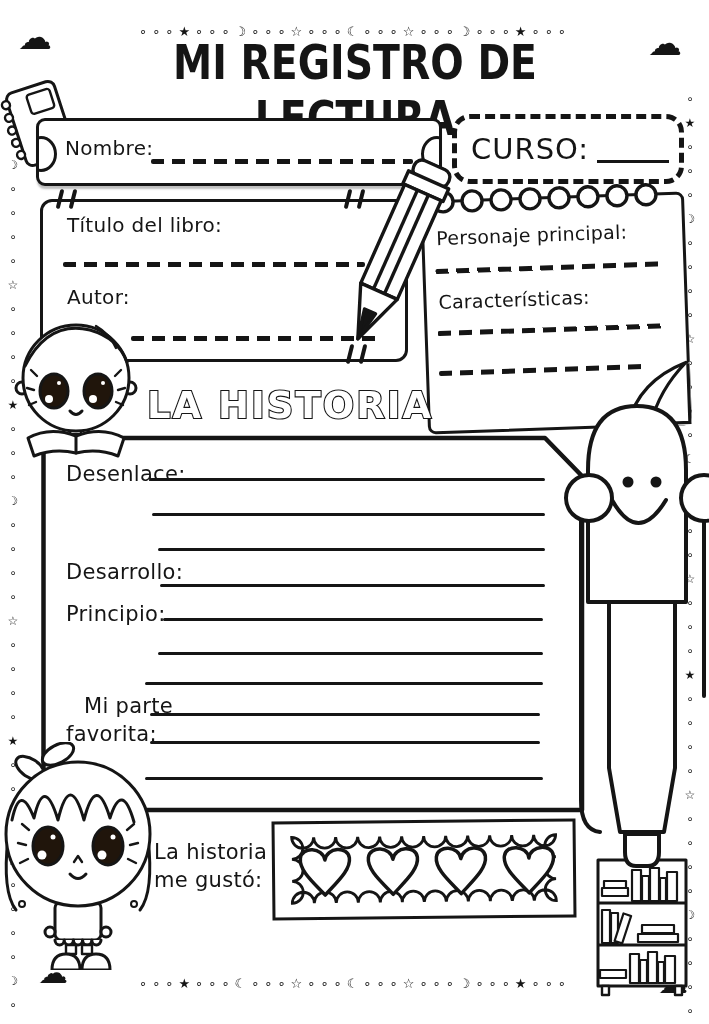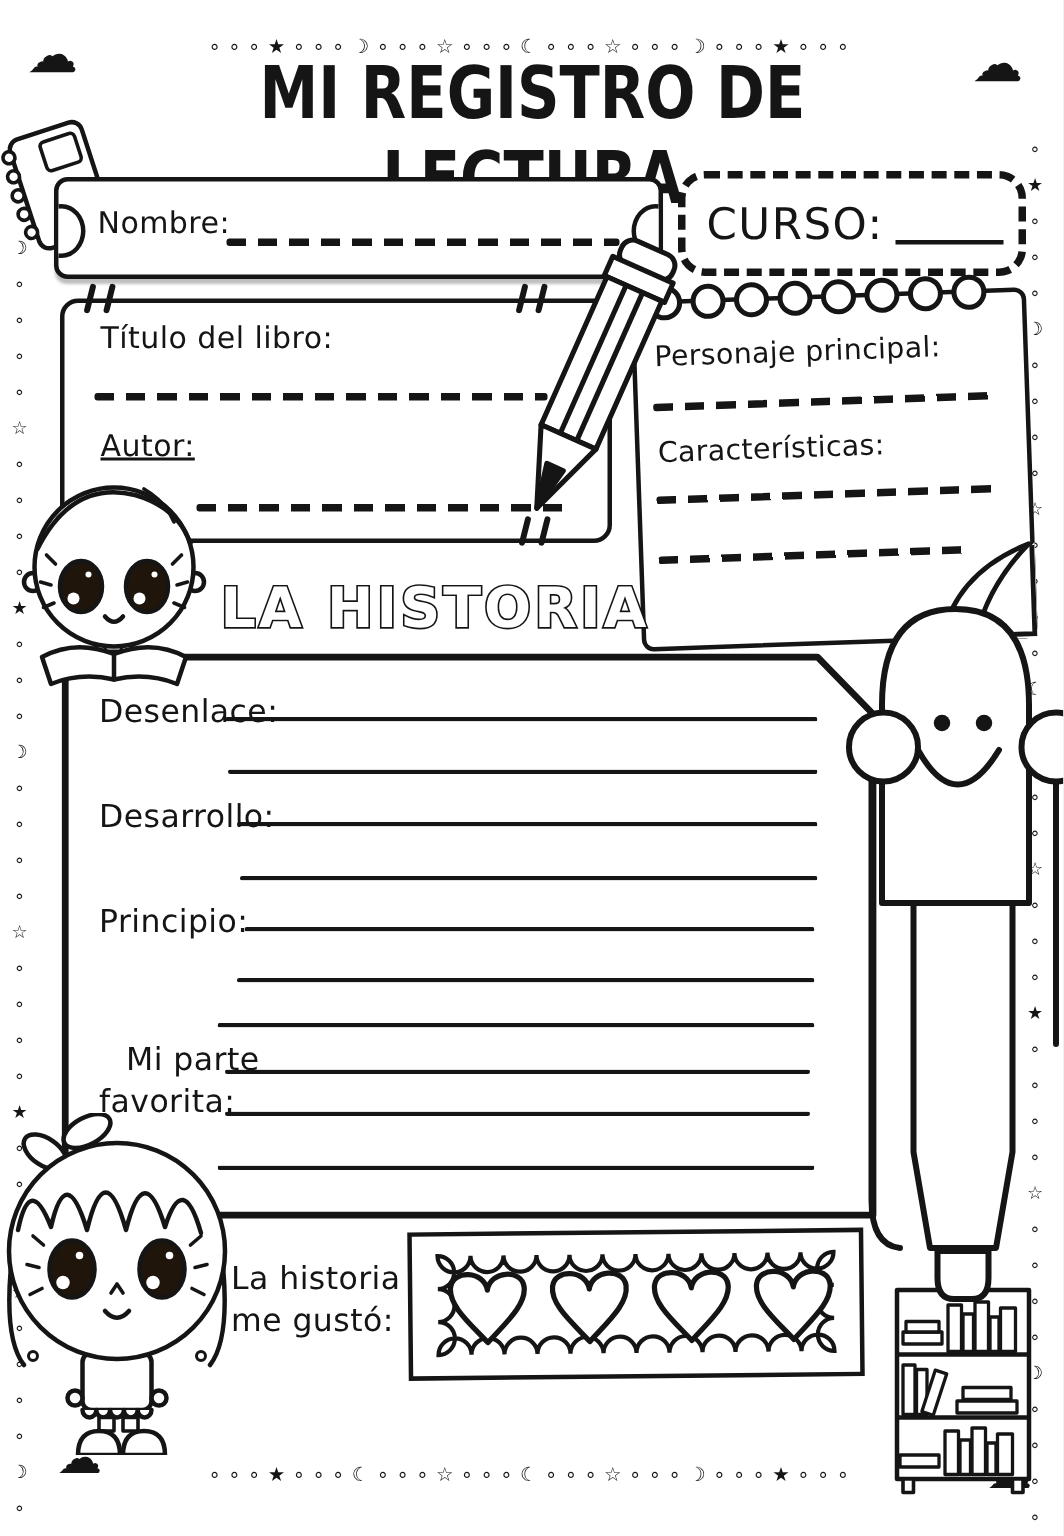--- a/index.html
+++ b/index.html
@@ -94,21 +94,21 @@
   <div class="abs" id="nombre-box">
     <div class="notch" style="left:-14px;"></div>
     <div class="notch" style="right:-14px;"></div>
     <span class="lbl abs" style="left:26px;top:16px;">Nombre:</span>
     <div class="dline abs" style="left:112px;top:38px;width:262px;"></div>
   </div>
 
   <div class="abs" id="titulo-box">
     <span class="lbl abs" style="left:24px;top:12px;">Título del libro:</span>
     <div class="dline abs" style="left:20px;top:60px;width:302px;"></div>
-    <span class="lbl abs" style="left:24px;top:84px;text-decoration:underline;">Autor:</span>
+    <span class="lbl abs" style="left:24px;top:84px;">Autor:</span>
     <div class="dline abs" style="left:88px;top:134px;width:250px;"></div>
   </div>
   <div class="abs tick" style="left:58px;top:189px;"></div>
   <div class="abs tick" style="left:71px;top:189px;"></div>
   <div class="abs tick" style="left:346px;top:189px;"></div>
   <div class="abs tick" style="left:359px;top:189px;"></div>
   <div class="abs tick" style="left:348px;top:344px;"></div>
   <div class="abs tick" style="left:361px;top:344px;"></div>
 
   <div class="abs" id="notepad">
@@ -177,21 +177,21 @@
 
   <svg class="abs" id="historia-heading" viewBox="0 0 320 50">
     <text x="160" y="38" text-anchor="middle" font-size="37" font-weight="bold" letter-spacing="2" fill="#ffffff" stroke="#151515" stroke-width="2.2" paint-order="stroke">LA HISTORIA</text>
   </svg>
 
   <svg class="abs" style="left:40px;top:432px;" width="548" height="384" viewBox="0 0 548 384">
     <path d="M3.5,6 H505 L542,44 V378 H3.5 Z" fill="#fff" stroke="#151515" stroke-width="4.5" stroke-linejoin="round"></path>
   </svg>
   <div id="story-labels">
     <span class="lbl abs" style="left:66px;top:462px;font-size:21px;">Desenlace:</span>
-    <span class="lbl abs" style="left:66px;top:532px;font-size:21px;">Desarrollo:</span>
+    <span class="lbl abs" style="left:66px;top:560px;font-size:21px;">Desarrollo:</span>
     <span class="lbl abs" style="left:66px;top:602px;font-size:21px;">Principio:</span>
     <span class="lbl abs" style="left:66px;top:694px;font-size:21px;margin-left:18px;">Mi parte</span>
     <span class="lbl abs" style="left:66px;top:722px;font-size:21px;text-align:center;">favorita:</span>
   </div>
   <div class="wline abs" style="left:150px;top:478px;width:395px;"></div>
   <div class="wline abs" style="left:152px;top:513px;width:393px;"></div>
   <div class="wline abs" style="left:158px;top:548px;width:387px;"></div>
   <div class="wline abs" style="left:160px;top:584px;width:385px;"></div>
   <div class="wline abs" style="left:163px;top:618px;width:380px;"></div>
   <div class="wline abs" style="left:158px;top:652px;width:385px;"></div>

